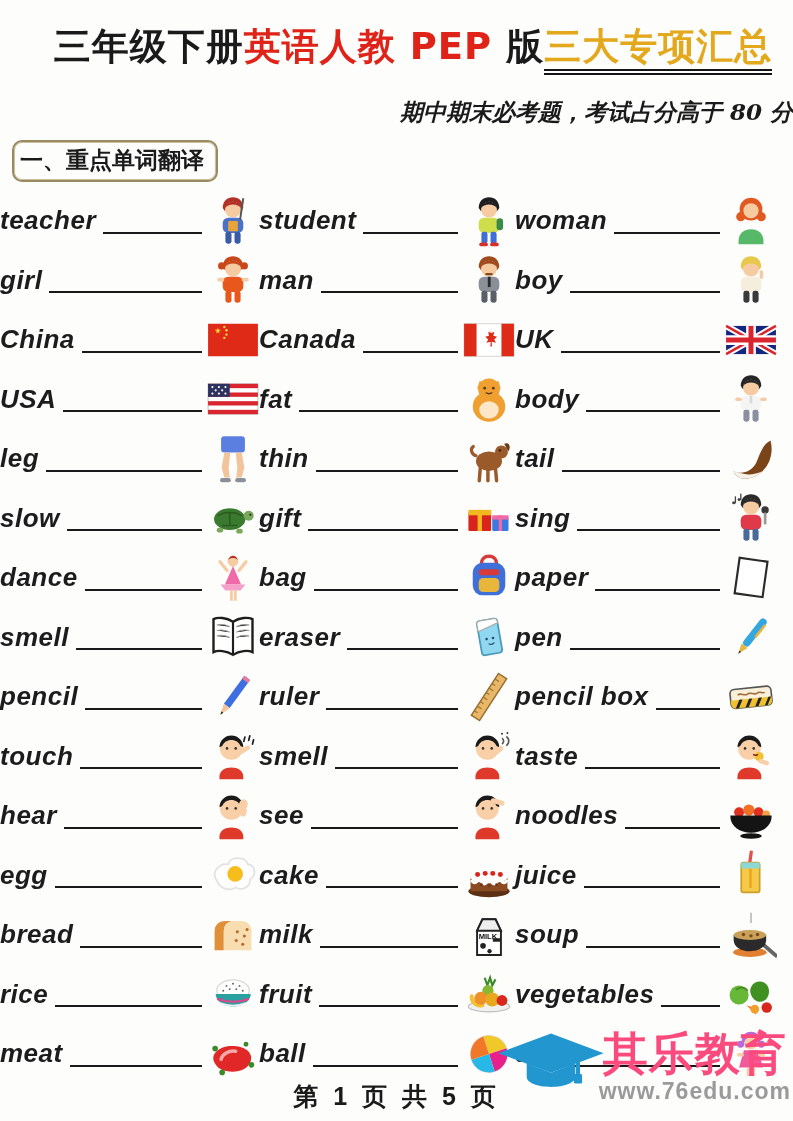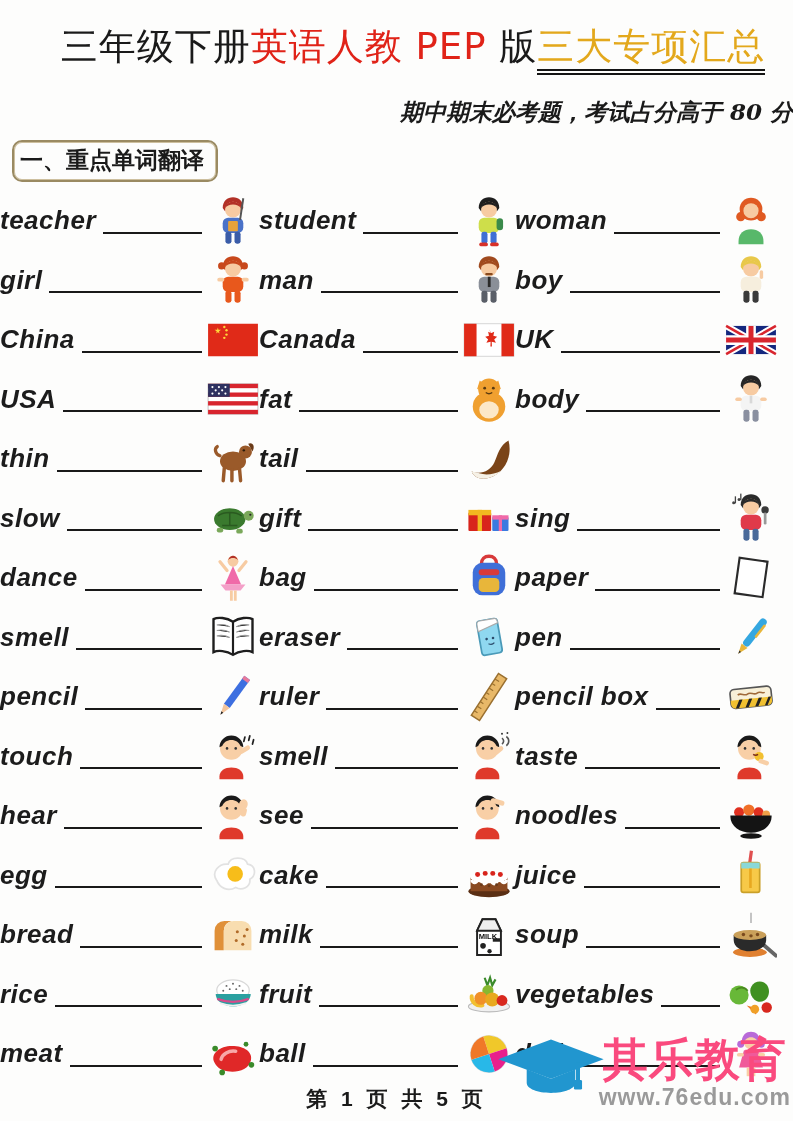--- a/index.html
+++ b/index.html
@@ -1,36 +1,36 @@
 <!DOCTYPE html>
 <html><head>
 <meta charset="utf-8">
 <style>
   html,body{margin:0;padding:0;}
   body{width:793px;height:1121px;background:#fdfdfc;position:relative;overflow:hidden;
        font-family:"Liberation Sans",sans-serif;color:#1a1a1a;}
-  .title{text-align:center;margin-top:22px;font-size:37px;font-weight:400;
+  .title{text-align:center;margin-top:22px;font-size:37px;font-weight:700;
          font-family:"DejaVu Sans",sans-serif;letter-spacing:1px;white-space:nowrap;padding-left:33px;}
   .title .gold-underline{border-bottom:6px double #141414;padding-bottom:1px;}
   .subtitle{text-align:right;margin-top:13px;font-size:23px;font-weight:700;font-style:italic;
             font-family:"DejaVu Serif",serif;}
   .section-box{display:inline-block;margin:12px 0 0 12px;font-size:23px;font-weight:800;
                border:2px solid #9a8a62;border-radius:10px;padding:3px 12px 4px 6px;
                box-shadow:0 0 0 1px #cdbf9e inset;}
   .grid{margin-top:9px;}
   .row{display:grid;grid-template-columns:259px 256px 262px;padding-left:0;height:59.5px;}
   .cell{display:flex;align-items:center;min-width:0;}
   .word{font-size:26px;font-style:italic;font-weight:600;color:#1c1c1c;white-space:nowrap;
         padding-right:7px;letter-spacing:0.5px;}
   .blank{flex:1;height:0;border-bottom:2.5px solid #191919;margin-top:24px;margin-right:5px;min-width:16px;}
   .ic{width:52px;height:52px;flex:none;display:inline-block;}
   .ic svg{width:100%;height:100%;display:block;}
   .footer{position:absolute;left:0;bottom:8px;width:100%;text-align:center;
-          font-size:21px;letter-spacing:4px;font-weight:600;}
-  .watermark{position:absolute;right:2px;bottom:10px;display:flex;align-items:flex-end;z-index:5;}
+          font-size:25px;letter-spacing:4px;font-weight:600;}
+  .watermark{position:absolute;right:2px;bottom:16px;display:flex;align-items:flex-end;z-index:5;}
   .wm-cap{width:108px;height:74px;margin-right:-6px;margin-bottom:2px;}
   .wm-cap svg{width:100%;height:100%;display:block;}
   .wm-text{text-align:center;}
   .wm-brand{font-size:45px;font-weight:900;line-height:1.0;letter-spacing:1px;
             font-family:"DejaVu Sans",sans-serif;}
   .wm-url{font-size:23px;font-weight:800;letter-spacing:1px;margin-top:2px;text-align:center;}
 </style>
 </head>
 <body>
 
@@ -248,20 +248,33 @@
               <rect x="25.4" y="34" width="5.6" height="11" rx="2.3" fill="#8a90a0"></rect>
               <rect x="9.5" y="22.5" width="6" height="3.4" rx="1.7" fill="#f7cba2"></rect>
               <rect x="32.5" y="22.5" width="6" height="3.4" rx="1.7" fill="#f7cba2"></rect>
               <rect x="22.8" y="21" width="2.4" height="7" fill="#d8d8d8"></rect>
             </svg>
           </span>
         </div>
       </div>
       <div class="row">
         <div class="cell">
+          <span class="word">leg</span>
+          <span class="blank"></span>
+          <span class="ic">
+            <svg viewBox="0 0 48 48">
+              <rect x="13" y="3" width="22" height="15" rx="3" fill="#5b7fe0"></rect>
+              <path d="M16 18l-2.5 14 2.5 9h5l-1-9 1.5-14z" fill="#f2c49b"></path>
+              <path d="M32 18l2.5 14-2.5 9h-5l1-9-1.5-14z" fill="#f2c49b"></path>
+              <rect x="12" y="41.5" width="10" height="4" rx="2" fill="#8a8f98"></rect>
+              <rect x="26" y="41.5" width="10" height="4" rx="2" fill="#8a8f98"></rect>
+            </svg>
+          </span>
+        </div>
+        <div class="cell">
           <span class="word">thin</span>
           <span class="blank"></span>
           <span class="ic">
             <svg viewBox="0 0 48 48">
               <path d="M12 21c-4.5-1.5-5.5-6.5-2.5-8.5" stroke="#9a5a2a" stroke-width="3" fill="none" stroke-linecap="round"></path>
               <ellipse cx="24" cy="26" rx="12" ry="9" fill="#9a5a2a"></ellipse>
               <circle cx="35.5" cy="17.5" r="6" fill="#9a5a2a"></circle>
               <path d="M38 10c4.5-2 6.5 2.5 4 7z" fill="#6a3a18"></path>
               <circle cx="34" cy="16" r="1.1" fill="#2a1a08"></circle>
               <g stroke="#9a5a2a" stroke-width="3.2" stroke-linecap="round">

